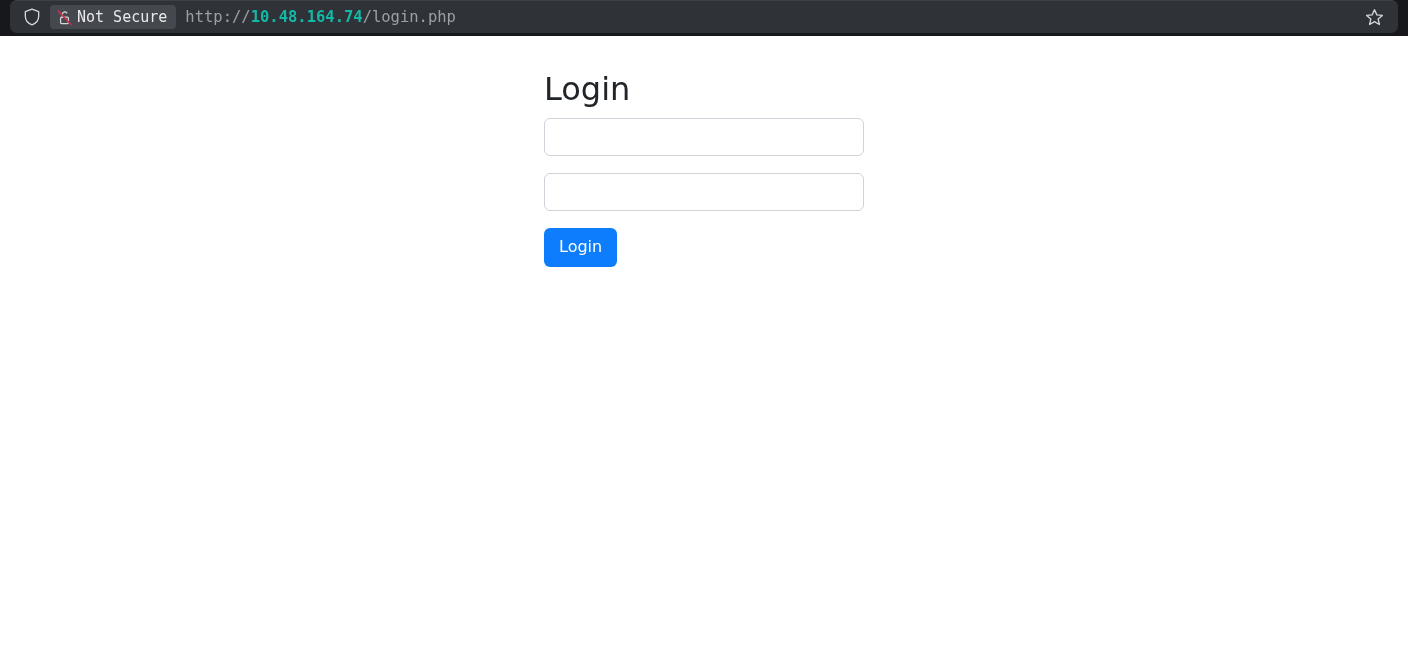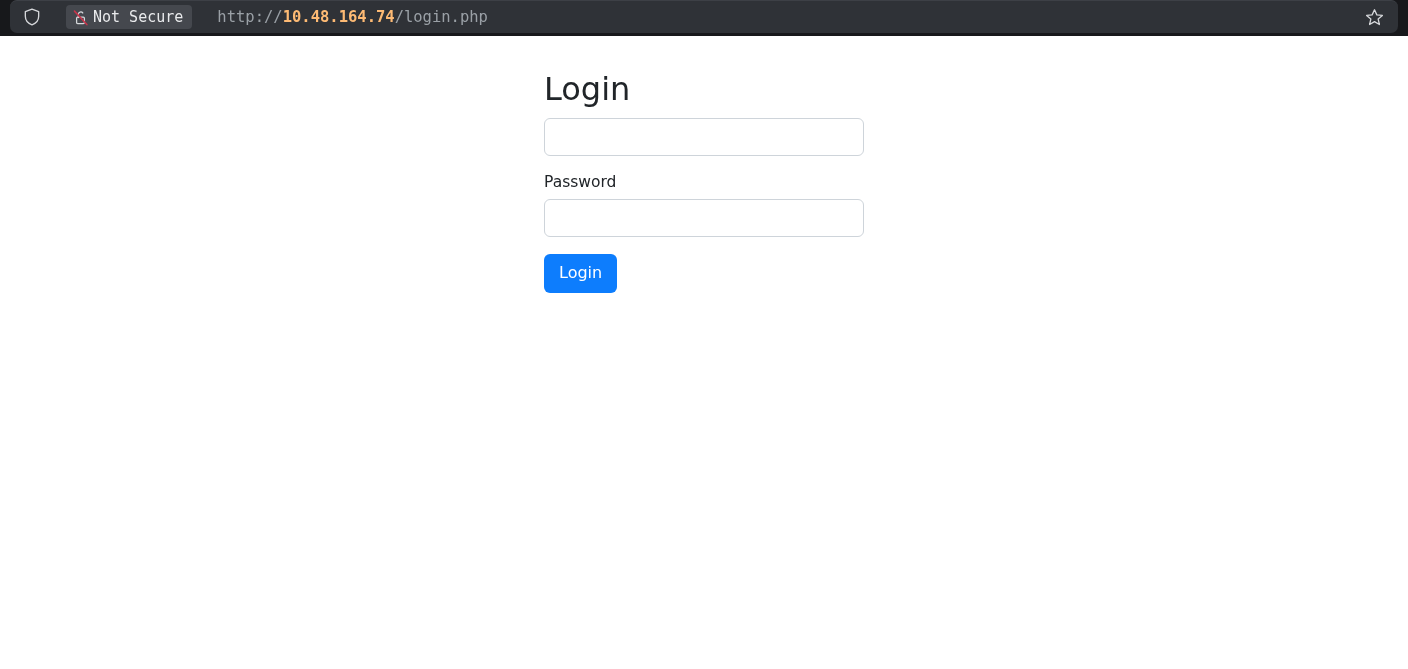--- a/index.html
+++ b/index.html
@@ -21,21 +21,20 @@
   }
   .omnibox {
     position: absolute;
     left: 10px; right: 10px; top: 0; bottom: 3px;
     background: #2f3237;
     border-radius: 7px;
     border-top: 1px solid #3d4046;
     display: flex;
     align-items: center;
     padding: 0 12px 0 10px;
-    gap: 16px;
   }
   .icon-btn {
     display: inline-flex;
     align-items: center;
     justify-content: center;
     width: 24px; height: 24px;
     flex: 0 0 auto;
   }
   .chip {
     display: inline-flex;
@@ -51,21 +50,21 @@
     line-height: 1.2;
     white-space: nowrap;
   }
   .url {
     margin-left: 9px;
     font-family: "DejaVu Sans Mono", "Liberation Mono", monospace;
     font-size: 15.5px;
     color: #9aa0a6;
     white-space: nowrap;
   }
-  .url .host { color: #fdba74; font-weight: bold; }
+  .url .host { color: #14b8a6; font-weight: bold; }
   .star { margin-left: auto; }
 
   
   .page {
     height: 633px;
     background: #ffffff;
     padding-top: 18px;
   }
   .login-col {
     width: 320px;
@@ -163,20 +162,19 @@
 </div>
 
 <div class="page">
   <div class="login-col">
 
     <h1 class="page-title">Login</h1>
 
 
     <input class="text-input" type="text" placeholder="" style="">
 
-    <label class="field-label">Password</label>
     <input class="text-input" type="password" placeholder="" style="">
 
     <button class="btn-primary">Login</button>
 
 
   </div>
 </div>
 
 </body></html>

